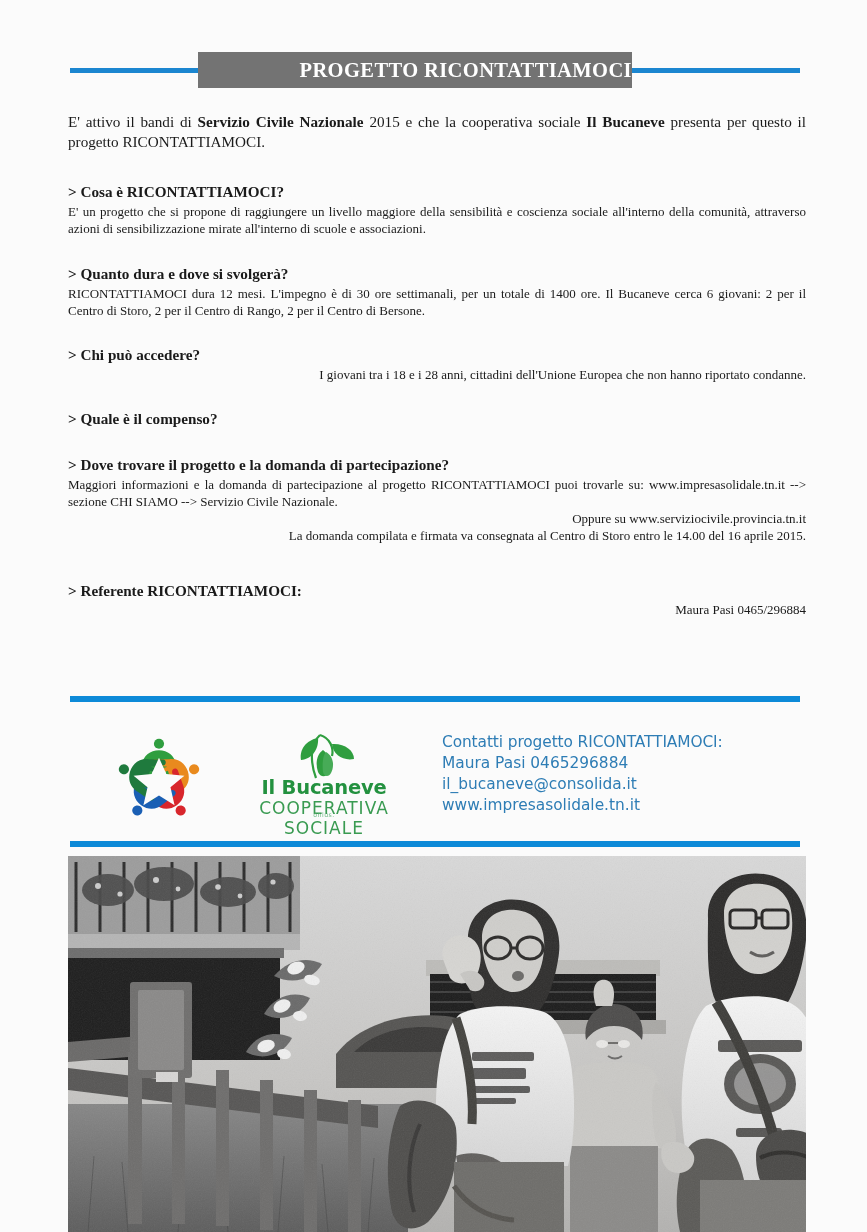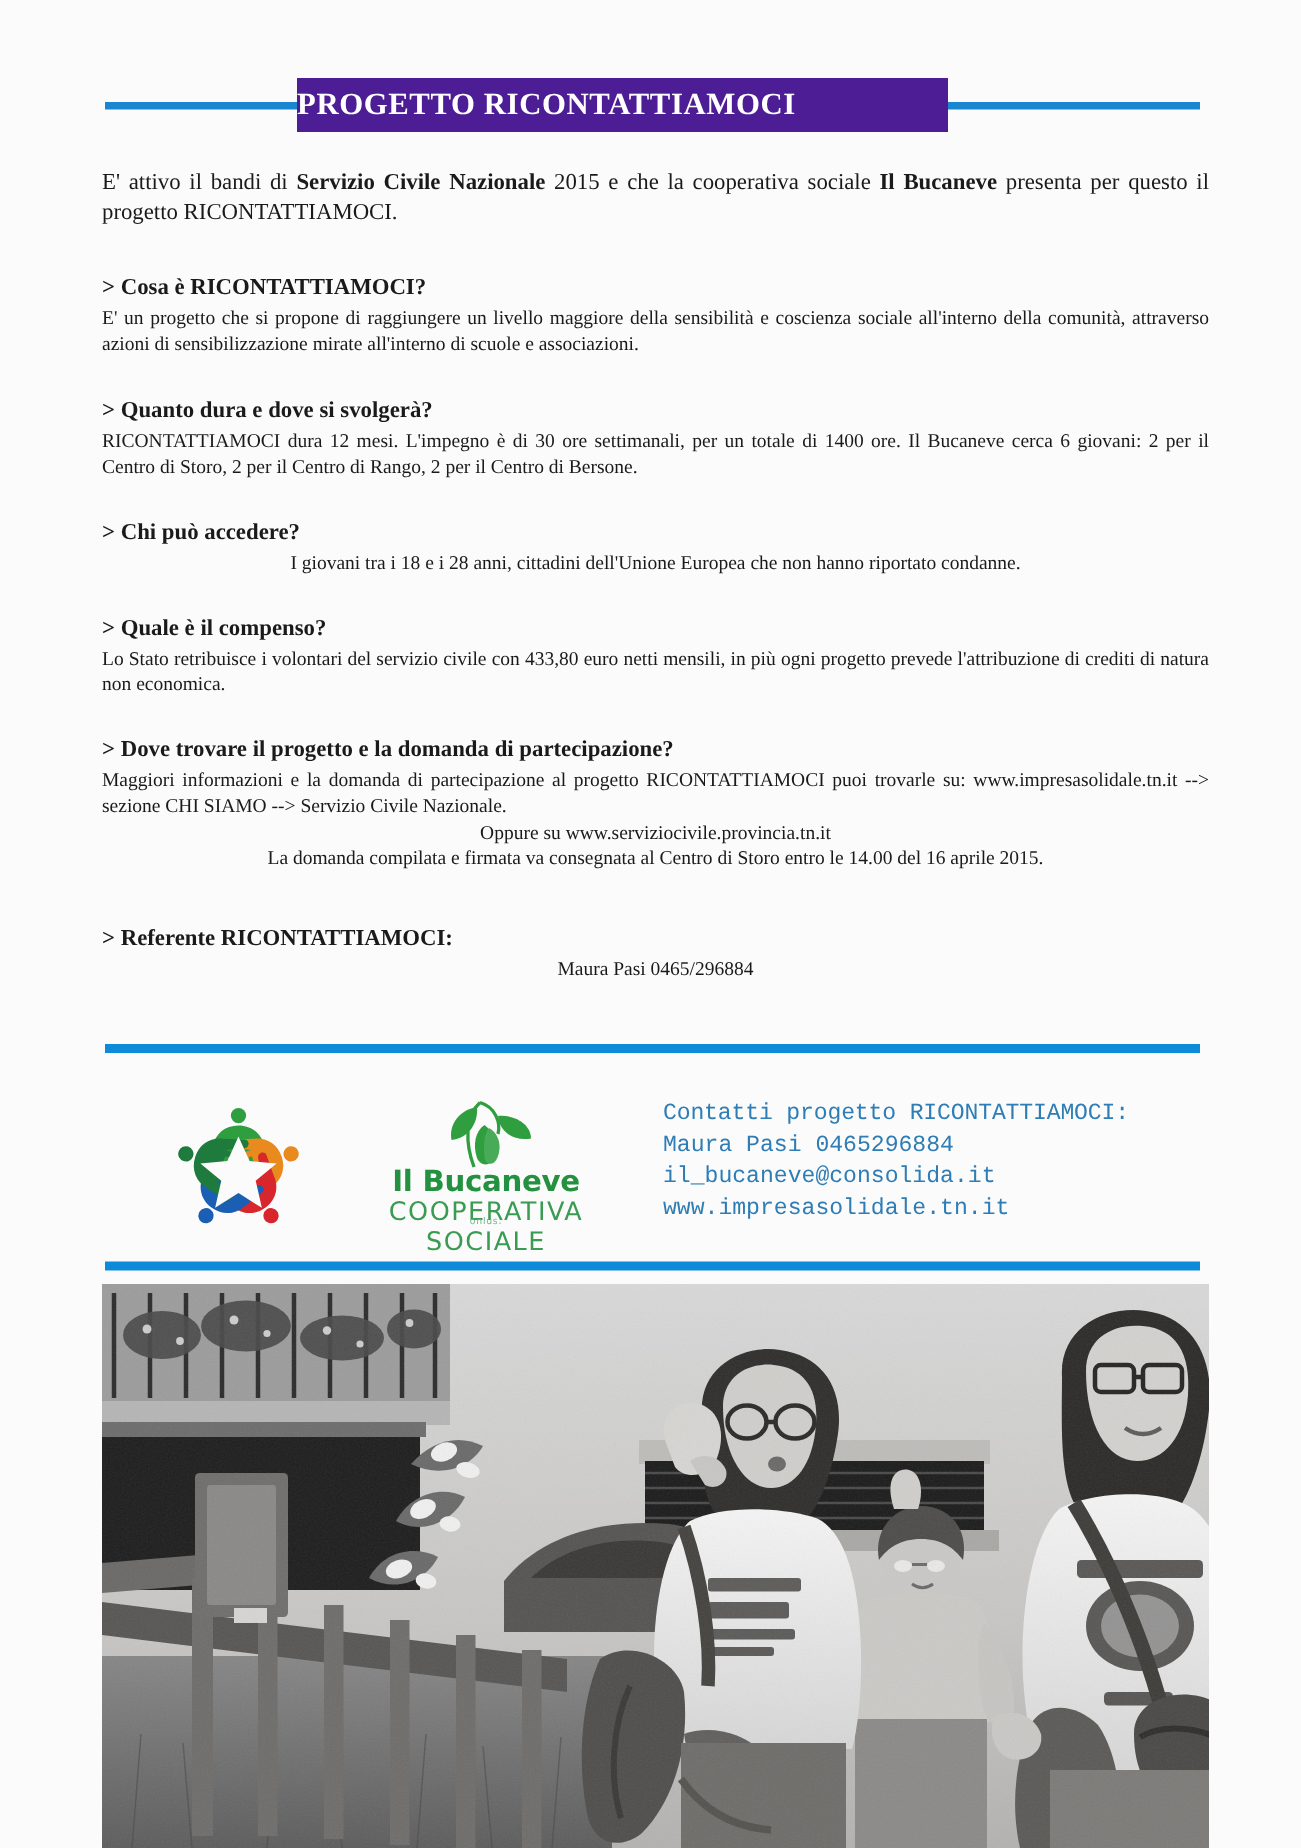--- a/index.html
+++ b/index.html
@@ -33,24 +33,24 @@
     background: #1b86d0;
   }
   .rule-left  { left: 0px;   width: 128px; }
   .rule-right { left: 562px; width: 168px; }
   .title-box {
     position: absolute;
     left: 128px;
     top: 0px;
     width: 434px;
     height: 36px;
-    background: #4c1d95;
+    background: #737373;
     display: flex;
     align-items: center;
-    justify-content: flex-start;
+    justify-content: flex-end;
   }
   .title-text {
     color: #ffffff;
     font-family: "Liberation Serif", serif;
     font-weight: bold;
     font-size: 20.5px;
     letter-spacing: 0.4px;
     white-space: nowrap;
   }
 
@@ -79,21 +79,21 @@
     line-height: 1.3;
     margin: 0 0 1px 0;
     text-align: left;
   }
   .qbody {
     font-size: 13px;
     line-height: 1.33;
     text-align: justify;
     margin: 0;
   }
-  .qbody.plain { text-align: center; }
+  .qbody.plain { text-align: right; }
 
   
   .divider {
     position: absolute;
     left: 70px;
     width: 730px;
     height: 6px;
     background: #0d8ad8;
   }
   .divider.d1 { top: 696px; }
@@ -165,21 +165,21 @@
   .contacts {
     position: absolute;
     left: 372px;
     top: 6px;
     width: 358px;
     color: #2e7db5;
     font-family: "DejaVu Sans", sans-serif;
     font-size: 15.4px;
     line-height: 1.37;
   }
-  .contacts .cline { display: block; white-space: nowrap; font-family: Liberation Mono, monospace; }
+  .contacts .cline { display: block; white-space: nowrap; }
   .contacts .cline.first { letter-spacing: -0.1px; }
 
   
   .photo {
     position: absolute;
     left: 68px;
     top: 856px;
     width: 738px;
     height: 376px;
     overflow: hidden;
@@ -214,21 +214,20 @@
       <p class="qbody">RICONTATTIAMOCI dura 12 mesi. L'impegno è di 30 ore settimanali, per un totale di 1400 ore. Il Bucaneve cerca 6 giovani: 2 per il Centro di Storo, 2 per il Centro di Rango, 2 per il Centro di Bersone.</p>
     </div>
 
     <div class="qblock">
       <p class="qhead">&gt; Chi può accedere?</p>
       <p class="qbody plain">I giovani tra i 18 e i 28 anni, cittadini dell'Unione Europea che non hanno riportato condanne.</p>
     </div>
 
     <div class="qblock">
       <p class="qhead">&gt; Quale è il compenso?</p>
-      <p class="qbody">Lo Stato retribuisce i volontari del servizio civile con 433,80 euro netti mensili, in più ogni progetto prevede l'attribuzione di crediti di natura non economica.</p>
     </div>
 
     <div class="qblock">
       <p class="qhead">&gt; Dove trovare il progetto e la domanda di partecipazione?</p>
       <p class="qbody">Maggiori informazioni e la domanda di partecipazione al progetto RICONTATTIAMOCI puoi trovarle su: www.impresasolidale.tn.it --&gt; sezione CHI SIAMO --&gt; Servizio Civile Nazionale.</p>
       <p class="qbody plain">Oppure su www.serviziocivile.provincia.tn.it</p>
       <p class="qbody plain">La domanda compilata e firmata va consegnata al Centro di Storo entro le 14.00 del 16 aprile 2015.</p>
     </div>
 
     <div class="qblock tight">

